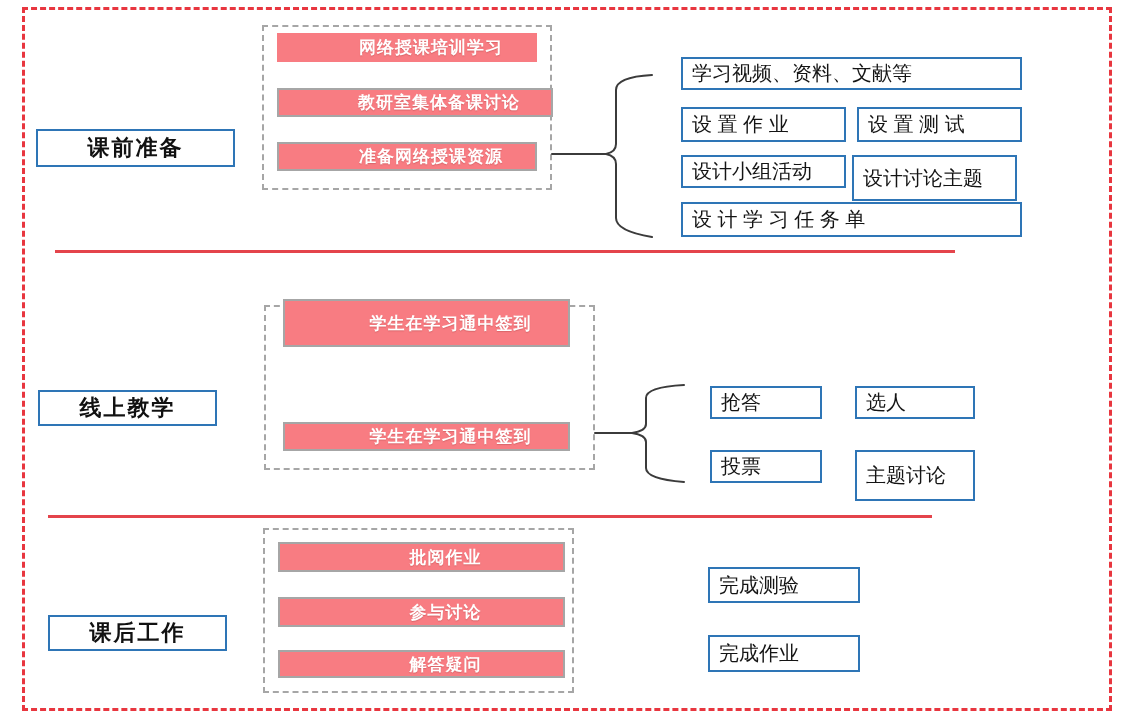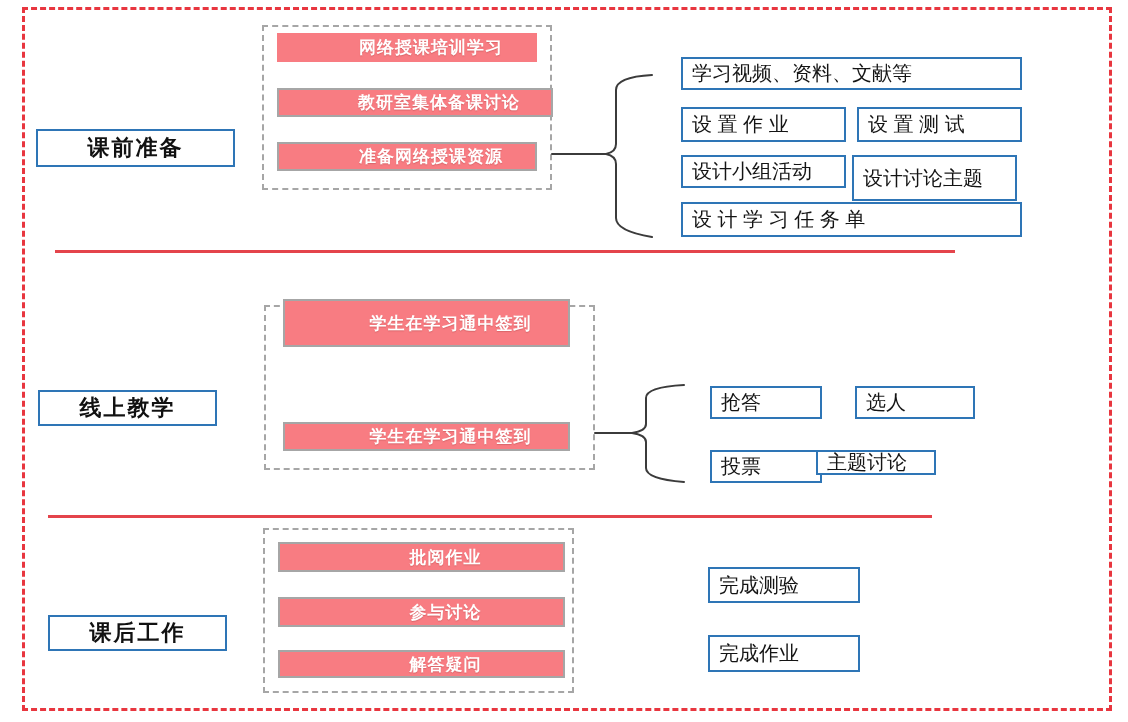--- a/index.html
+++ b/index.html
@@ -84,21 +84,21 @@
   <div class="pink-box" style="left:283px;top:422px;width:287px;height:29px">学生在学习通中签到</div>
 
   <svg class="brace-svg" style="left:593px;top:380px" width="98" height="108" viewBox="0 0 98 108">
     <line x1="2" y1="53" x2="39" y2="53"></line>
     <path d="M 91,5 Q 53,7 53,18 L 53,44 Q 53,51 39,53 Q 53,55 53,62 L 53,88 Q 53,99 91,102"></path>
   </svg>
 
   <div class="blue-box" style="left:710px;top:386px;width:112px;height:33px">抢答</div>
   <div class="blue-box" style="left:710px;top:450px;width:112px;height:33px">投票</div>
   <div class="blue-box" style="left:855px;top:386px;width:120px;height:33px">选人</div>
-  <div class="blue-box" style="left:816px;top:450px;width:120px;height:25px">主题讨论</div>
+  <div class="blue-box" style="left:855px;top:450px;width:120px;height:51px">主题讨论</div>
 
   <div class="divider" style="left:48px;top:515px;width:884px"></div>
 
   <div class="stage-box" style="left:48px;top:590px;width:179px;height:36px">课后工作</div>
 
   <div class="steps-group" style="left:263px;top:528px;width:311px;height:165px"></div>
 
   <div class="pink-box" style="left:278px;top:542px;width:287px;height:30px">批阅作业</div>
   <div class="pink-box" style="left:278px;top:597px;width:287px;height:30px">参与讨论</div>
   <div class="pink-box" style="left:278px;top:650px;width:287px;height:28px">解答疑问</div>

